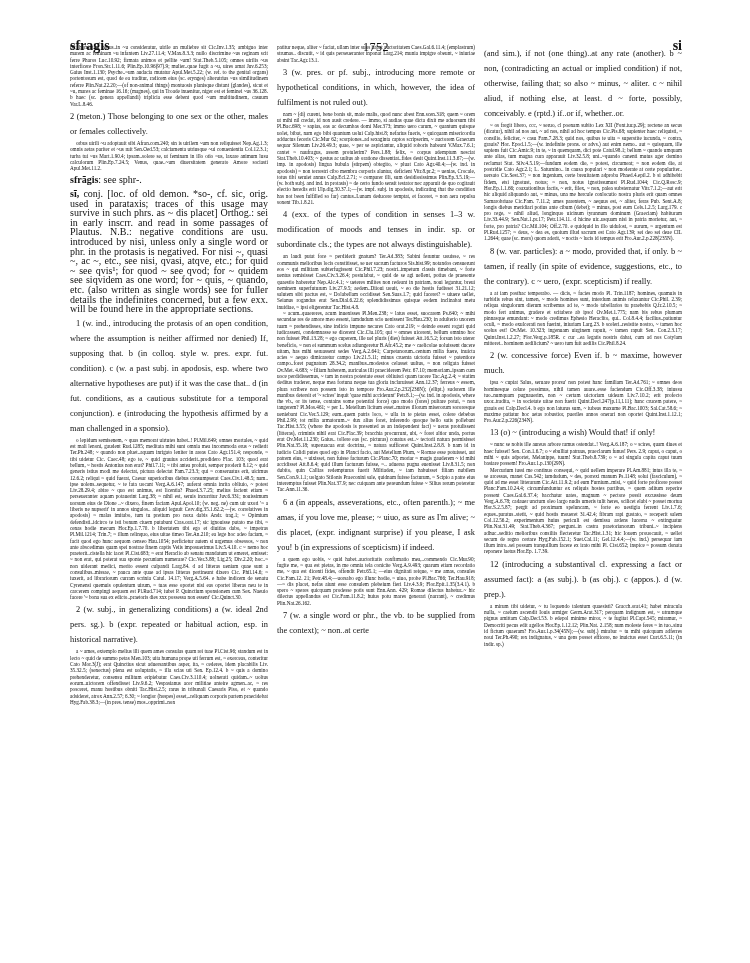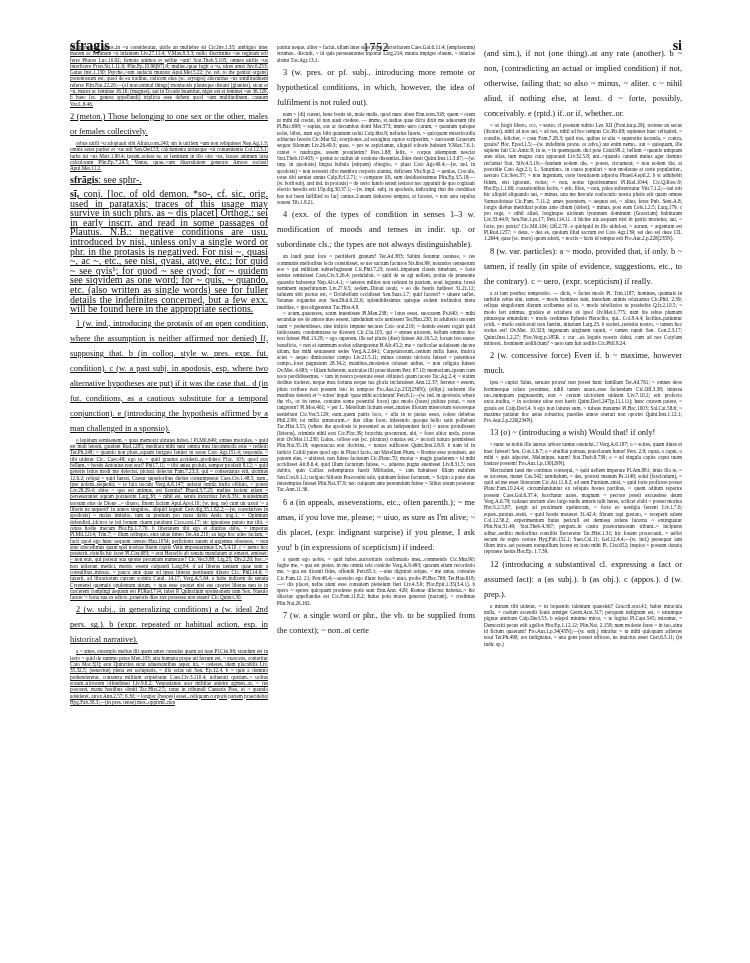--- a/index.html
+++ b/index.html
@@ -3,21 +3,21 @@
 <meta charset="utf-8">
 <style>
   html, body { margin: 0; padding: 0; background: #ffffff; }
   body { width: 750px; height: 963px; overflow: hidden; position: relative; color: #111; font-family: "Liberation Serif", "DejaVu Serif", serif; }
   .header { position: absolute; top: 24px; left: 70px; width: 612px; height: 16px; margin-top: 14px; }
   .hdr-left { position: absolute; left: 0; top: 0; font-weight: bold; font-size: 14px; }
   .hdr-center { position: absolute; left: 0; right: 0; text-align: center; top: 2px; font-size: 12px; letter-spacing: 0.5px; }
   .hdr-right { position: absolute; right: 0; top: 0; font-weight: bold; font-size: 14px; }
   .cols { position: absolute; top: 44px; left: 70px; width: 612px; height: 900px; }
   .col { position: absolute; top: 0; width: 198px; height: 900px; overflow: hidden; }
-  .col.c1 { left: 0; text-decoration: underline; }
+  .col.c1 { left: 0; }
   .col.c2 { left: 207px; }
   .col.c3 { left: 414px; }
   .small { font-size: 5.2px; line-height: 6.3px; text-align: justify; margin: 0; }
   .large { font-size: 8.4px; line-height: 15px; text-align: justify; margin: 2px 0 1px 0; }
   .headword { font-size: 10px; line-height: 9.6px; margin: 4px 0 2px 0; text-align: justify; }
   .headword b { font-weight: bold; }
   .ind { text-indent: 6px; }
 </style>
 </head>
 <body>

